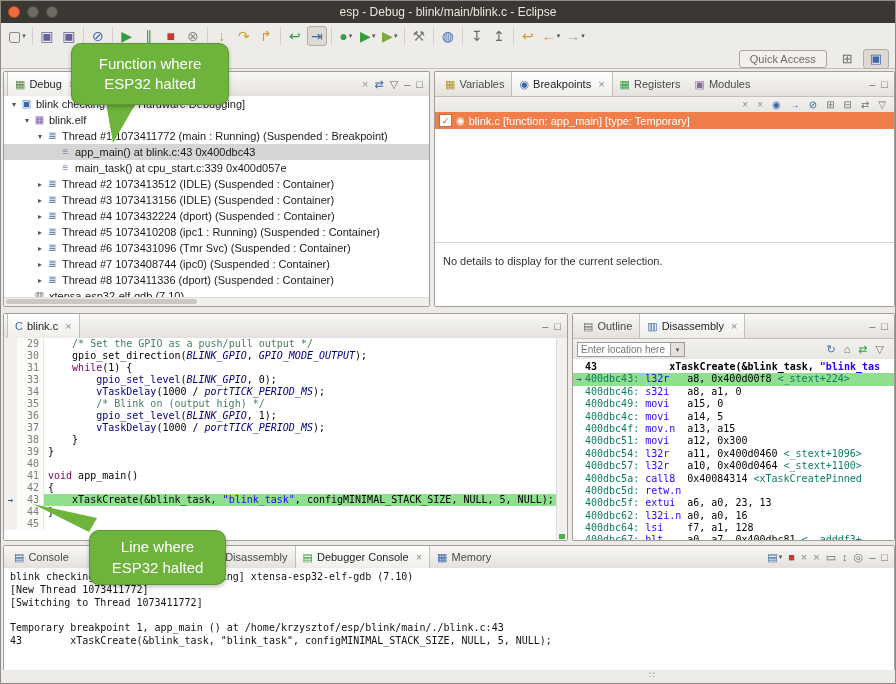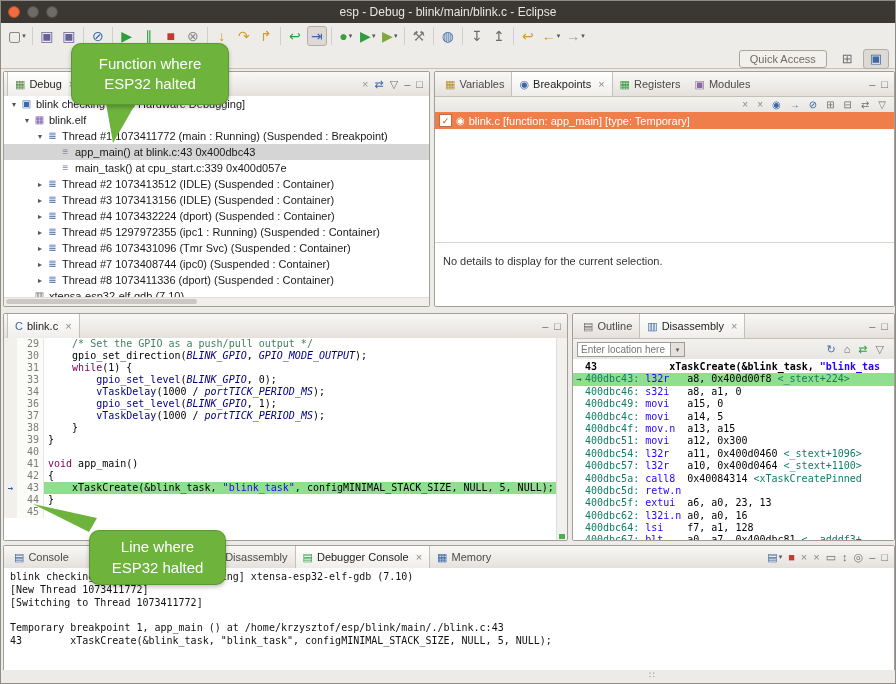--- a/index.html
+++ b/index.html
@@ -265,21 +265,21 @@
           <span>Thread #3 1073413156 (IDLE) (Suspended : Container)</span>
         </div>
         <div class="trow" style="padding-left:30px">
           <span class="texp">▸</span>
           <span class="gicon" style="color:#3c67a8">≣</span>
           <span>Thread #4 1073432224 (dport) (Suspended : Container)</span>
         </div>
         <div class="trow" style="padding-left:30px">
           <span class="texp">▸</span>
           <span class="gicon" style="color:#3c67a8">≣</span>
-          <span>Thread #5 1297972355 (ipc1 : Running) (Suspended : Container)</span>
+          <span>Thread #5 1073410208 (ipc1 : Running) (Suspended : Container)</span>
         </div>
         <div class="trow" style="padding-left:30px">
           <span class="texp">▸</span>
           <span class="gicon" style="color:#3c67a8">≣</span>
           <span>Thread #6 1073431096 (Tmr Svc) (Suspended : Container)</span>
         </div>
         <div class="trow" style="padding-left:30px">
           <span class="texp">▸</span>
           <span class="gicon" style="color:#3c67a8">≣</span>
           <span>Thread #7 1073408744 (ipc0) (Suspended : Container)</span>
@@ -382,20 +382,21 @@
             <span class="gicon" style="color:#6f6f6f">□</span>
           </button>
         </div>
       </div>
       <div class="edbody">
         <div class="cline"><span class="annot"></span><span class="lno">29</span><span class="ccode"><span class="tk-pl">    </span><span class="tk-cm">/* Set the GPIO as a push/pull output */</span></span></div>
         <div class="cline"><span class="annot"></span><span class="lno">30</span><span class="ccode"><span class="tk-pl">    gpio_set_direction(</span><span class="tk-mac">BLINK_GPIO</span><span class="tk-pl">, </span><span class="tk-mac">GPIO_MODE_OUTPUT</span><span class="tk-pl">);</span></span></div>
         <div class="cline"><span class="annot"></span><span class="lno">31</span><span class="ccode"><span class="tk-pl">    </span><span class="tk-kw">while</span><span class="tk-pl">(1) {</span></span></div>
         <div class="cline"><span class="annot"></span><span class="lno">33</span><span class="ccode"><span class="tk-pl">        </span><span class="tk-fn">gpio_set_level</span><span class="tk-pl">(</span><span class="tk-mac">BLINK_GPIO</span><span class="tk-pl">, 0);</span></span></div>
         <div class="cline"><span class="annot"></span><span class="lno">34</span><span class="ccode"><span class="tk-pl">        </span><span class="tk-fn">vTaskDelay</span><span class="tk-pl">(1000 / </span><span class="tk-mac">portTICK_PERIOD_MS</span><span class="tk-pl">);</span></span></div>
+        <div class="cline"><span class="annot"></span><span class="lno">35</span><span class="ccode"><span class="tk-pl">        </span><span class="tk-cm">/* Blink on (output high) */</span></span></div>
         <div class="cline"><span class="annot"></span><span class="lno">36</span><span class="ccode"><span class="tk-pl">        </span><span class="tk-fn">gpio_set_level</span><span class="tk-pl">(</span><span class="tk-mac">BLINK_GPIO</span><span class="tk-pl">, 1);</span></span></div>
         <div class="cline"><span class="annot"></span><span class="lno">37</span><span class="ccode"><span class="tk-pl">        </span><span class="tk-fn">vTaskDelay</span><span class="tk-pl">(1000 / </span><span class="tk-mac">portTICK_PERIOD_MS</span><span class="tk-pl">);</span></span></div>
         <div class="cline"><span class="annot"></span><span class="lno">38</span><span class="ccode"><span class="tk-pl">    }</span></span></div>
         <div class="cline"><span class="annot"></span><span class="lno">39</span><span class="ccode"><span class="tk-pl">}</span></span></div>
         <div class="cline"><span class="annot"></span><span class="lno">40</span><span class="ccode">&nbsp;</span></div>
         <div class="cline"><span class="annot"></span><span class="lno">41</span><span class="ccode"><span class="tk-kw">void</span><span class="tk-pl"> app_main()</span></span></div>
         <div class="cline"><span class="annot"></span><span class="lno">42</span><span class="ccode"><span class="tk-pl">{</span></span></div>
         <div class="cline cur"><span class="annot"><span class="ip">→</span></span><span class="lno">43</span><span class="ccode"><span class="tk-pl">    xTaskCreate(&amp;blink_task, </span><span class="tk-str">"blink_task"</span><span class="tk-pl">, configMINIMAL_STACK_SIZE, NULL, 5, NULL);</span></span></div>
         <div class="cline"><span class="annot"></span><span class="lno">44</span><span class="ccode"><span class="tk-pl">}</span></span></div>
         <div class="cline"><span class="annot"></span><span class="lno">45</span><span class="ccode">&nbsp;</span></div>

